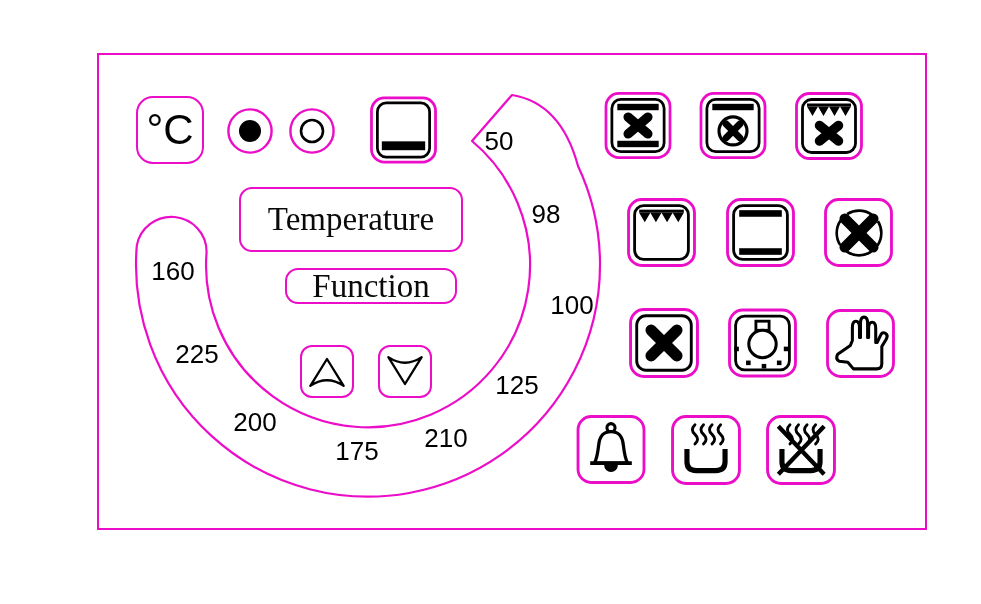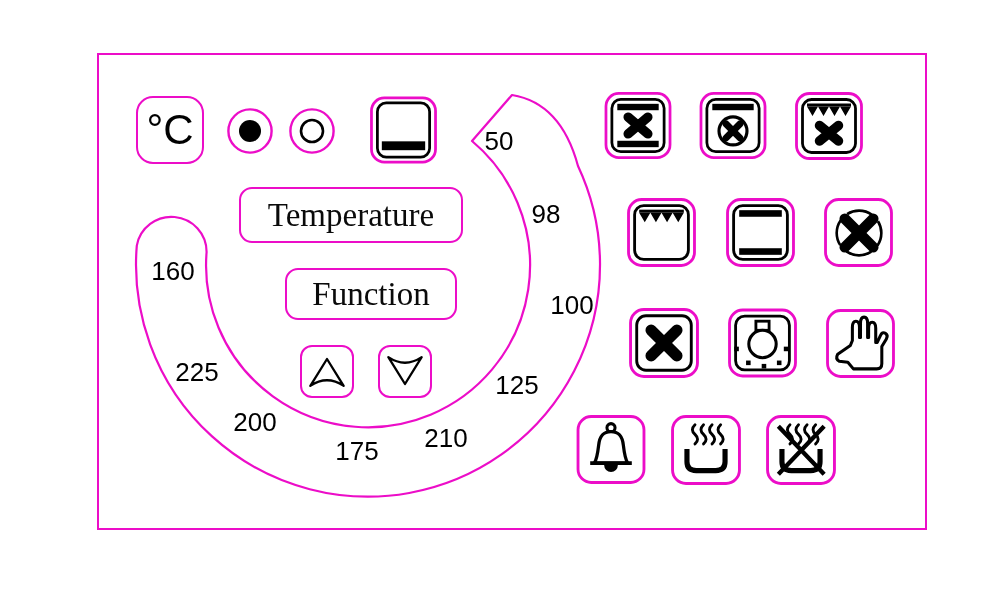--- a/index.html
+++ b/index.html
@@ -6,22 +6,22 @@
   .stage{position:relative;width:981px;height:604px;background:#ffffff;overflow:hidden;
          font-family:"Liberation Sans","DejaVu Sans",sans-serif;}
   .abs{position:absolute;}
   .panel{left:97px;top:53px;width:826px;height:473px;border:2.5px solid #ec0dc8;background:transparent;}
   .mbox{border:2.6px solid #ec0dc8;border-radius:14px;background:#fff;box-sizing:border-box;
         display:flex;align-items:center;justify-content:center;}
   .unit-badge{left:136px;top:96px;width:68px;height:68px;border-radius:17px;
               font-size:42px;color:#000;}
   .label-btn{color:#0a0a0a;font-family:"Liberation Serif","DejaVu Serif",serif;font-size:33px;
              border-radius:13px;}
-  .temp-btn{left:239px;top:187px;width:224px;height:56px;}
-  .func-btn{left:285px;top:268px;width:172px;height:52px;}
+  .temp-btn{left:239px;top:187px;width:224px;height:65px;}
+  .func-btn{left:285px;top:268px;width:172px;height:36px;}
   .arrow-btn{border-radius:12px;}
   .dial-num{position:absolute;transform:translate(-50%,-50%);font-size:26px;color:#000;white-space:nowrap;}
   svg{display:block;}
   .mrect{fill:#ffffff;stroke:#ec0dc8;stroke-width:2.8;}
   .krect{fill:none;stroke:#000000;stroke-width:2.8;}
   .blade{stroke:#000;stroke-linecap:round;fill:none;}
   .bar{fill:#000;stroke:none;}
 </style>
 </head>
 <body>
@@ -35,21 +35,21 @@
              A 35.2 35.2 0 0 1 206.6,252 A 162 162 0 1 0 472,141 Z" fill="#ffffff" stroke="#ec0dc8" stroke-width="2.2" stroke-linejoin="round"></path>
   </svg>
 
   <div class="dial-num" style="left:499px;top:141px">50</div>
   <div class="dial-num" style="left:546px;top:214px">98</div>
   <div class="dial-num" style="left:572px;top:305px">100</div>
   <div class="dial-num" style="left:517px;top:385px">125</div>
   <div class="dial-num" style="left:446px;top:438px">210</div>
   <div class="dial-num" style="left:357px;top:451px">175</div>
   <div class="dial-num" style="left:255px;top:422px">200</div>
-  <div class="dial-num" style="left:197px;top:372px">225</div>
+  <div class="dial-num" style="left:197px;top:354px">225</div>
   <div class="dial-num" style="left:173px;top:271px">160</div>
 
   <div class="abs mbox unit-badge">
     <span>°C</span>
   </div>
 
   <svg class="abs" style="left:225px;top:106px" width="50" height="50" viewBox="0 0 50 50">
     <circle cx="25" cy="25" r="21.6" fill="#fff" stroke="#ec0dc8" stroke-width="2.4"></circle>
     <circle cx="25" cy="25" r="11" fill="#000"></circle>
   </svg>

